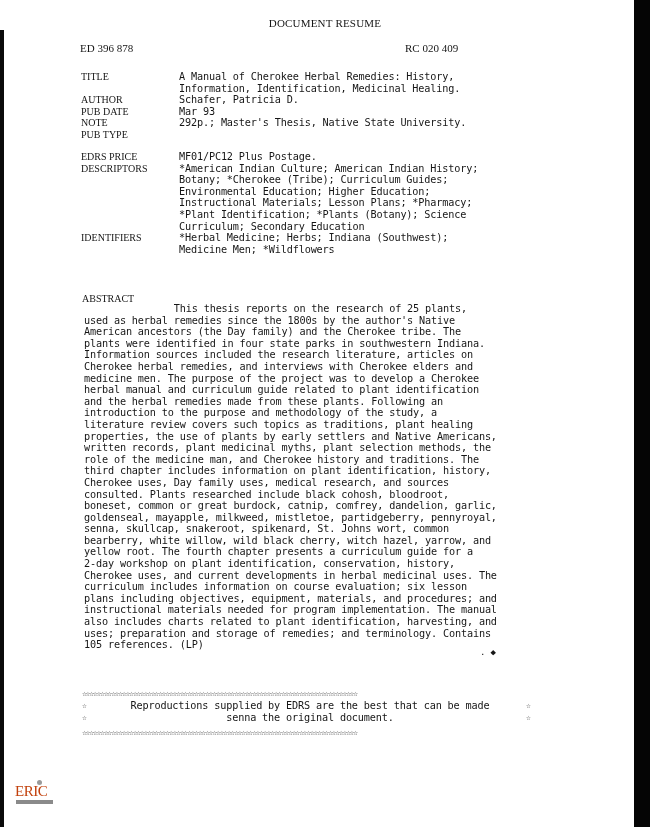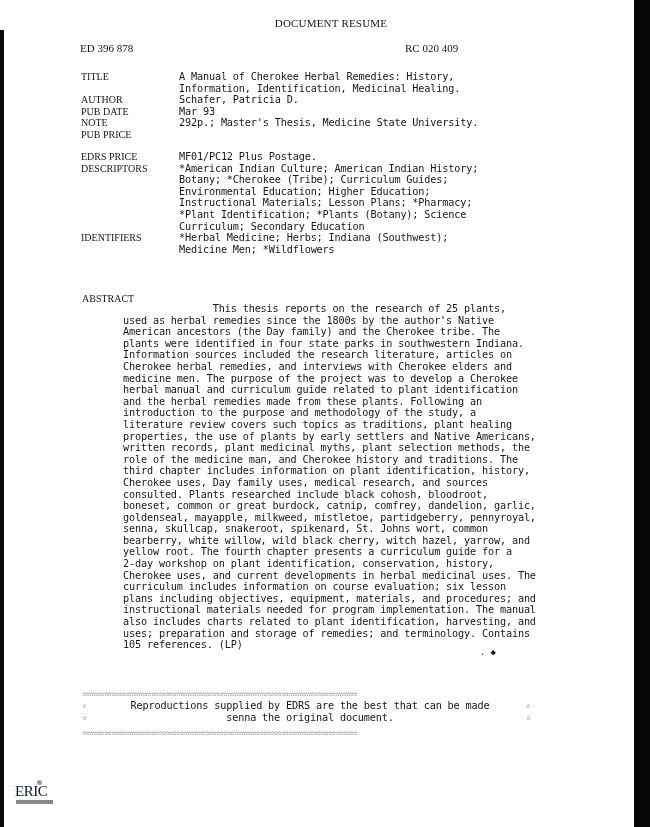--- a/index.html
+++ b/index.html
@@ -9,45 +9,45 @@
     color: #161616;
   }
   .left-bar { position: absolute; left: 0; top: 0; width: 4px; height: 827px; background: #0a0a0a; }
   .left-bar-top { position: absolute; left: 0; top: 0; width: 4px; height: 30px; background: #fff; }
   .right-bar { position: absolute; right: 0; top: 0; width: 16px; height: 827px; background: #050505; }
   .page { position: absolute; left: 0; top: 0; width: 634px; height: 827px; }
 
   .mono { font-family: "DejaVu Sans Mono", "Liberation Mono", monospace; font-size: 10.2px; line-height: 11.6px; letter-spacing: -0.15px; }
   .serif { font-family: "Liberation Serif", "DejaVu Serif", serif; }
 
-  .doc-title { position: absolute; top: 17px; left: 14px; width: 634px; text-align: center; font-size: 11px; letter-spacing: 0.2px; }
+  .doc-title { position: absolute; top: 17px; left: 8px; width: 634px; text-align: center; font-size: 11px; letter-spacing: 0.2px; }
   .ed-number { position: absolute; top: 42px; left: 80px; font-size: 11px; }
   .rc-number { position: absolute; top: 42px; left: 405px; font-size: 11px; }
 
   .fields { position: absolute; top: 71px; left: 81px; width: 520px; }
   .field { display: flex; }
   .field-label { width: 98px; flex-shrink: 0; font-size: 10px; }
   .field-value { flex: 1; white-space: pre-line; }
   .field + .field.gap { margin-top: 11px; }
 
   .abstract-label { position: absolute; top: 293px; left: 82px; font-size: 10px; }
-  .abstract { position: absolute; top: 303px; left: 84px; width: 470px; white-space: pre; margin-left: 39px; }
+  .abstract { position: absolute; top: 303px; left: 84px; width: 470px; white-space: pre; }
 
   .end-marker { position: absolute; top: 647px; left: 480px; font-size: 9px; }
 
   .stars { position: absolute; left: 82px; width: 456px; overflow: hidden; white-space: nowrap; font-size: 8px; line-height: 8px; color: #333; letter-spacing: -1.2px; }
   .stars.top { top: 690px; }
   .stars.bottom { top: 729px; }
   .repro { position: absolute; top: 700px; left: 82px; width: 456px; }
   .repro-line { display: flex; justify-content: space-between; align-items: center; }
   .repro-star { font-size: 8px; color: #444; width: 12px; }
   .repro-text { flex: 1; text-align: center; }
 
   .eric-logo { position: absolute; left: 15px; top: 780px; width: 40px; height: 28px; }
-  .eric-text { font-family: "Liberation Serif", "DejaVu Serif", serif; font-size: 15px; color: #0f172a; letter-spacing: -0.5px; line-height: 15px; position: absolute; top: 4px; left: 0; text-align: right; }
+  .eric-text { font-family: "Liberation Serif", "DejaVu Serif", serif; font-size: 15px; color: #c2410c; letter-spacing: -0.5px; line-height: 15px; position: absolute; top: 4px; left: 0; text-align: right; }
   .eric-dot { position: absolute; left: 22px; top: 0; width: 5px; height: 5px; border-radius: 50%; background: #9a9a9a; }
   .eric-bar { position: absolute; left: 1px; top: 20px; width: 37px; height: 4px; background: #8a8a8a; }
 </style>
 </head>
 <body>
 
 <div class="page">
   <div class="doc-title serif">DOCUMENT RESUME</div>
   <div class="ed-number serif">ED 396 878</div>
   <div class="rc-number serif">RC 020 409</div>
@@ -61,24 +61,24 @@
     <div class="field">
       <div class="field-label serif">AUTHOR</div>
       <div class="field-value mono">Schafer, Patricia D.</div>
     </div>
     <div class="field">
       <div class="field-label serif">PUB DATE</div>
       <div class="field-value mono">Mar 93</div>
     </div>
     <div class="field">
       <div class="field-label serif">NOTE</div>
-      <div class="field-value mono">292p.; Master's Thesis, Medicine State University.</div>
+      <div class="field-value mono">292p.; Master's Thesis, Native State University.</div>
     </div>
     <div class="field">
-      <div class="field-label serif">PUB PRICE</div>
+      <div class="field-label serif">PUB TYPE</div>
     </div>
     <div class="field gap">
       <div class="field-label serif">EDRS PRICE</div>
       <div class="field-value mono">MF01/PC12 Plus Postage.</div>
     </div>
     <div class="field">
       <div class="field-label serif">DESCRIPTORS</div>
       <div class="field-value mono">*American Indian Culture; American Indian History;
 Botany; *Cherokee (Tribe); Curriculum Guides;
 Environmental Education; Higher Education;

